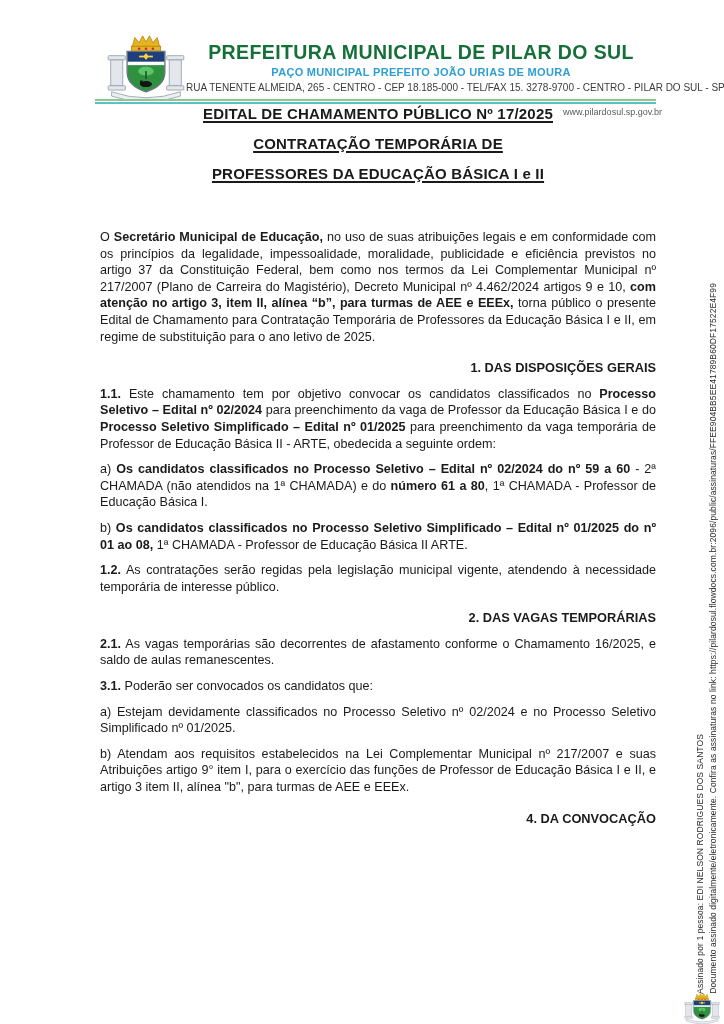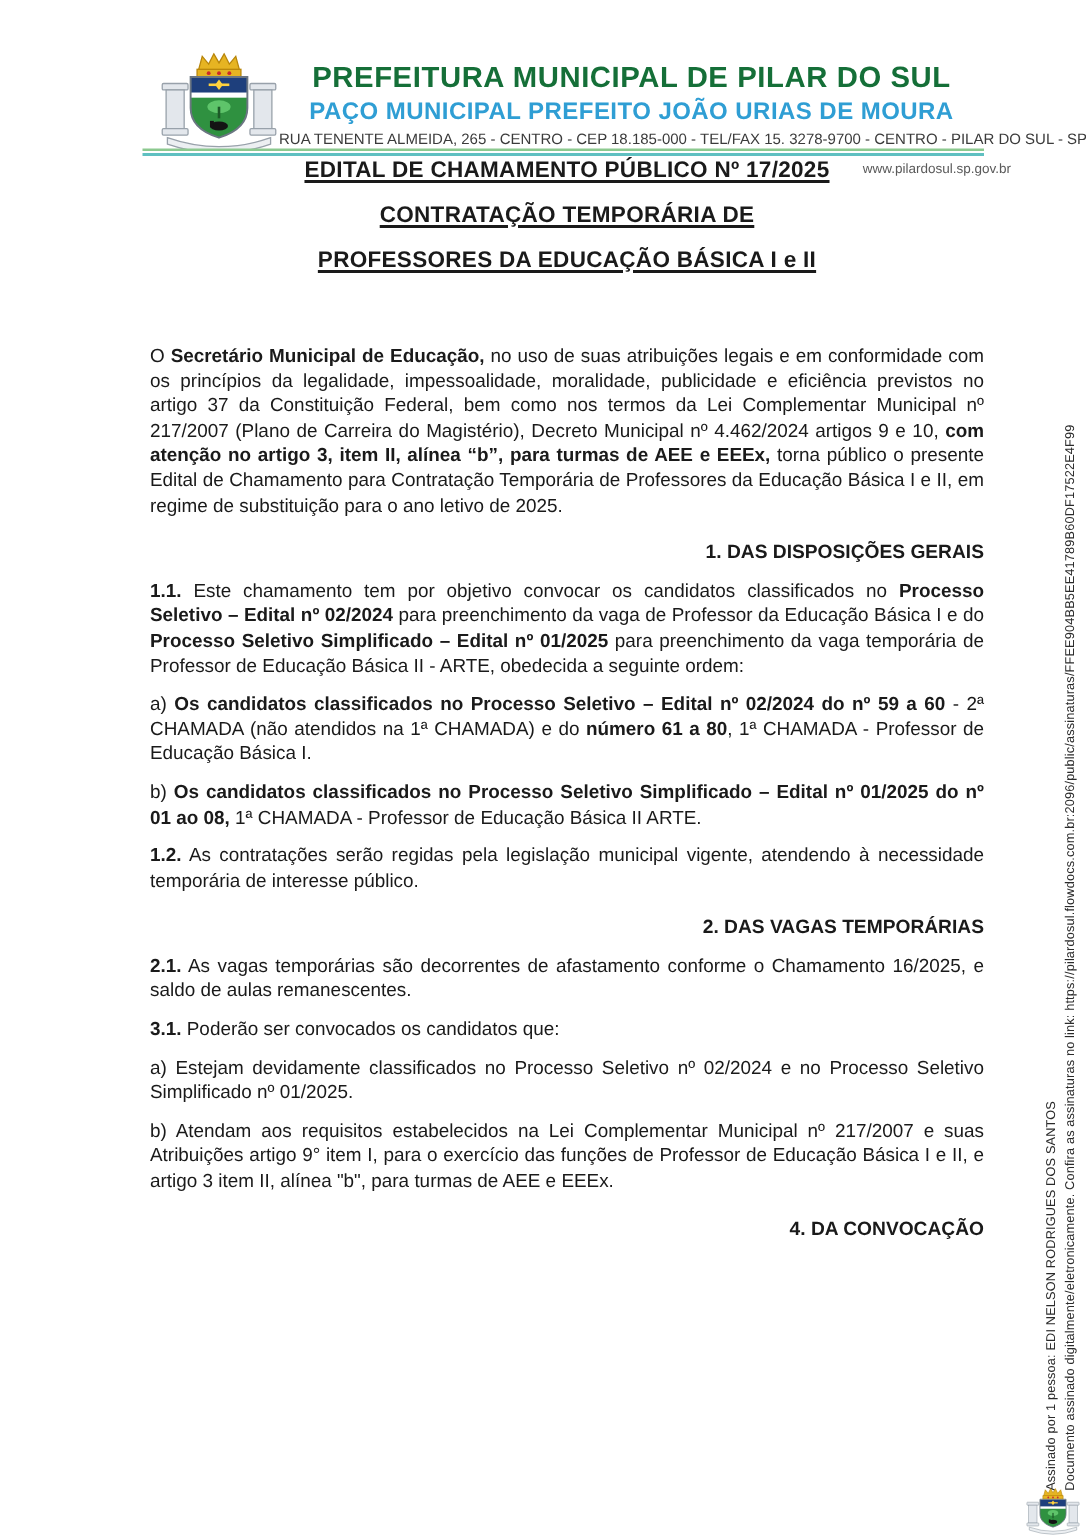--- a/index.html
+++ b/index.html
@@ -20,34 +20,34 @@
     color:var(--text);
   }
   
   .header-logo{position:absolute;top:35px;left:103px;}
   .header-text{position:absolute;top:42px;left:186px;width:470px;text-align:center;}
   .org-name{
     font-size:19.5px;font-weight:bold;color:var(--brand-green);
     letter-spacing:.4px;line-height:1.1;
   }
   .hall-name{
-    margin-top:3px;font-size:16px;font-weight:bold;color:var(--brand-blue);
+    margin-top:3px;font-size:11px;font-weight:bold;color:var(--brand-blue);
     letter-spacing:.3px;
   }
   .address-line{
     margin-top:4px;font-size:10px;color:#3b3b3b;white-space:nowrap;
   }
   .band{
     position:absolute;top:99px;left:95px;width:561px;height:6px;
     background:linear-gradient(to bottom,
       var(--band-green) 0 2px,#ffffff 2px 3px,
       var(--band-teal) 3px 5px,#ffffff 5px 6px);
   }
   .website{
-    position:absolute;top:107px;left:113px;width:561px;
+    position:absolute;top:107px;left:101px;width:561px;
     text-align:right;font-size:9px;color:var(--muted);
   }
   
   .doc-title{position:absolute;top:105px;left:100px;width:556px;text-align:center;}
   .doc-title .t-line{
     font-size:15px;font-weight:bold;margin-bottom:13px;
     text-decoration:underline;text-decoration-thickness:1.5px;text-underline-offset:2px;
     letter-spacing:.2px;
   }
   

